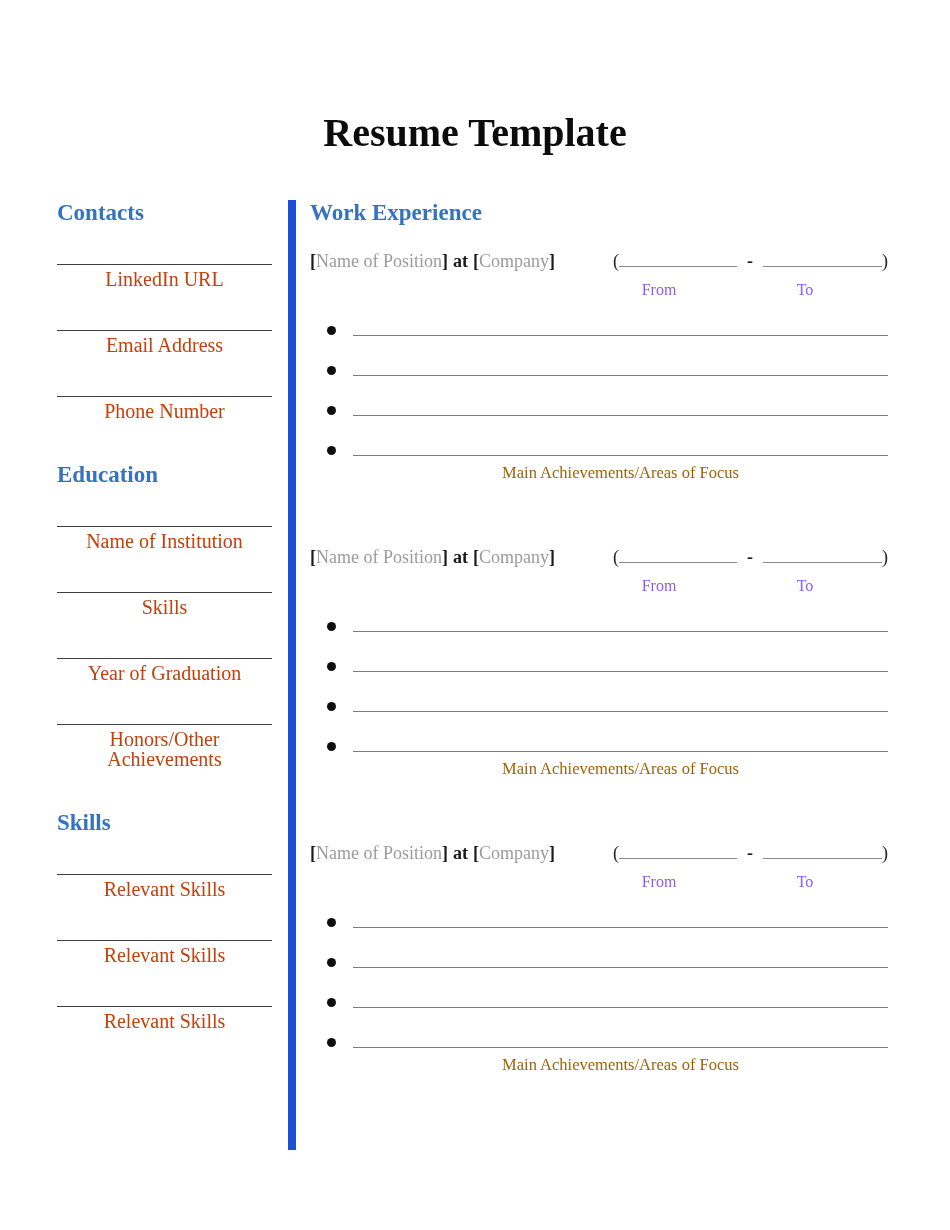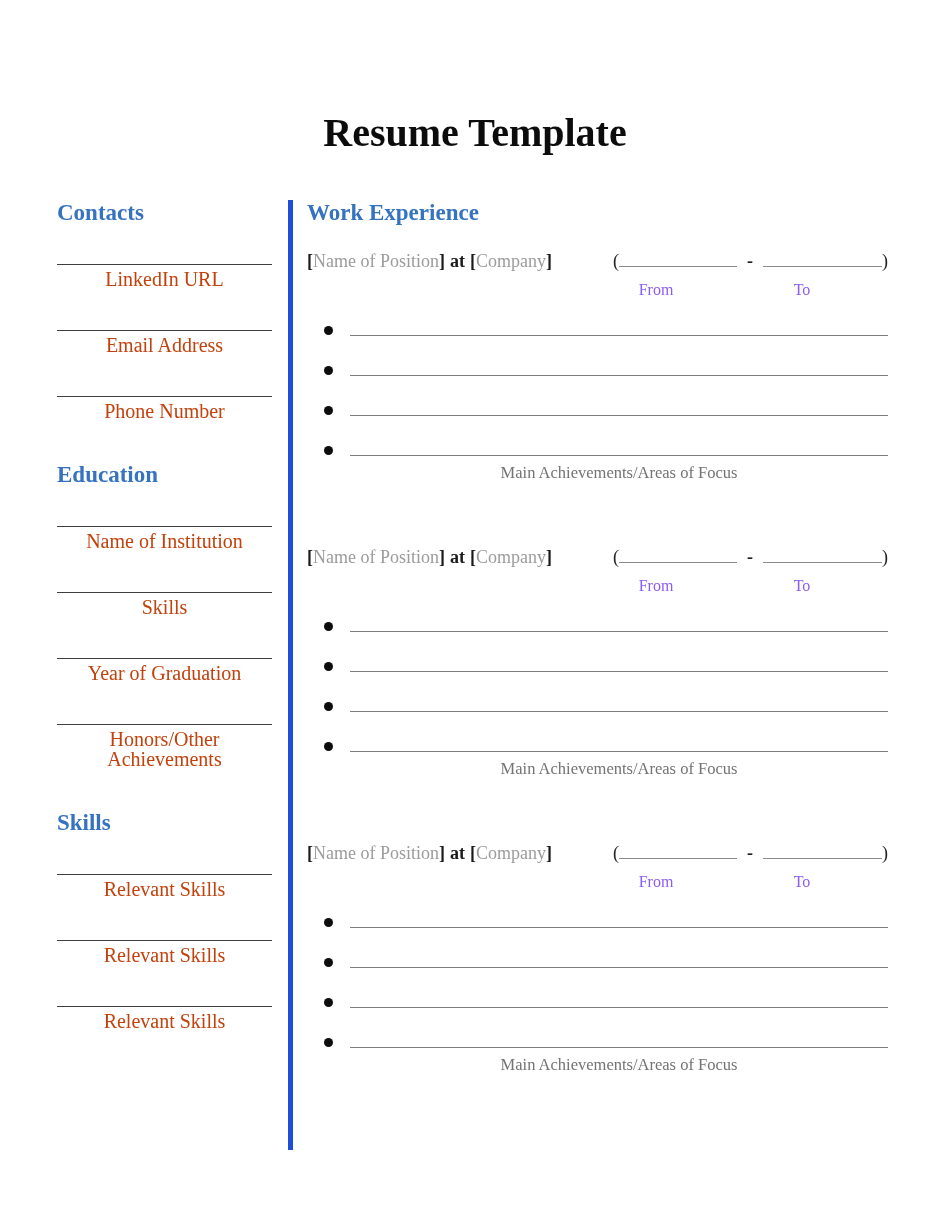--- a/index.html
+++ b/index.html
@@ -9,21 +9,21 @@
     font-family:"Liberation Serif","DejaVu Serif",serif; color:#151515;
     overflow:hidden; margin:0 auto;
   }
   .doc-title {
     padding-top:110px; font-size:40px; font-weight:bold; text-align:center;
     line-height:46px; color:#0c0c0c;
   }
   .columns { display:flex; margin:44px 62px 0 57px; }
   .left-col { width:231px; flex-shrink:0; padding-right:16px; }
   .right-col {
-    flex:1; border-left:5px solid #1d4ed8; padding-left:14px;
+    flex:1; border-left:8px solid #1d4ed8; padding-left:14px;
     padding-bottom:14px; align-self:flex-start;
   }
   h2.sec-heading {
     font-size:23px; font-weight:bold; color:#3572c0; line-height:26px;
   }
   .left-col h2.sec-heading { margin-bottom:38px; }
   .right-col h2.sec-heading { margin-bottom:22px; }
   .side-section + .side-section { margin-top:32px; }
   .field { margin-bottom:41px; }
   .field-line { border-top:1.5px solid #3e3e3e; height:0; }
@@ -56,21 +56,21 @@
   .bullet-dot {
     position:absolute; left:17px; top:24px; width:9px; height:9px;
     border-radius:50%; background:#0d0d0d;
   }
   .bullet-line {
     position:absolute; left:43px; right:0; top:33px;
     border-bottom:1px solid #7d7d7d;
   }
   .caption {
     margin-left:43px; text-align:center; font-size:16.5px; line-height:21px;
-    color:#737373;
+    color:#a16207;
   }
   .footer {
     margin-top:41px; text-align:right; padding-right:112px;
     font-family:"Liberation Sans","DejaVu Sans",sans-serif; font-size:13.5px;
     letter-spacing:0.3px;
   }
   .copyright-sym { color:#6a6a6a; }
   .footer a { color:#4470dd; text-decoration:none; margin-left:3px; }
 </style>
 </head>

